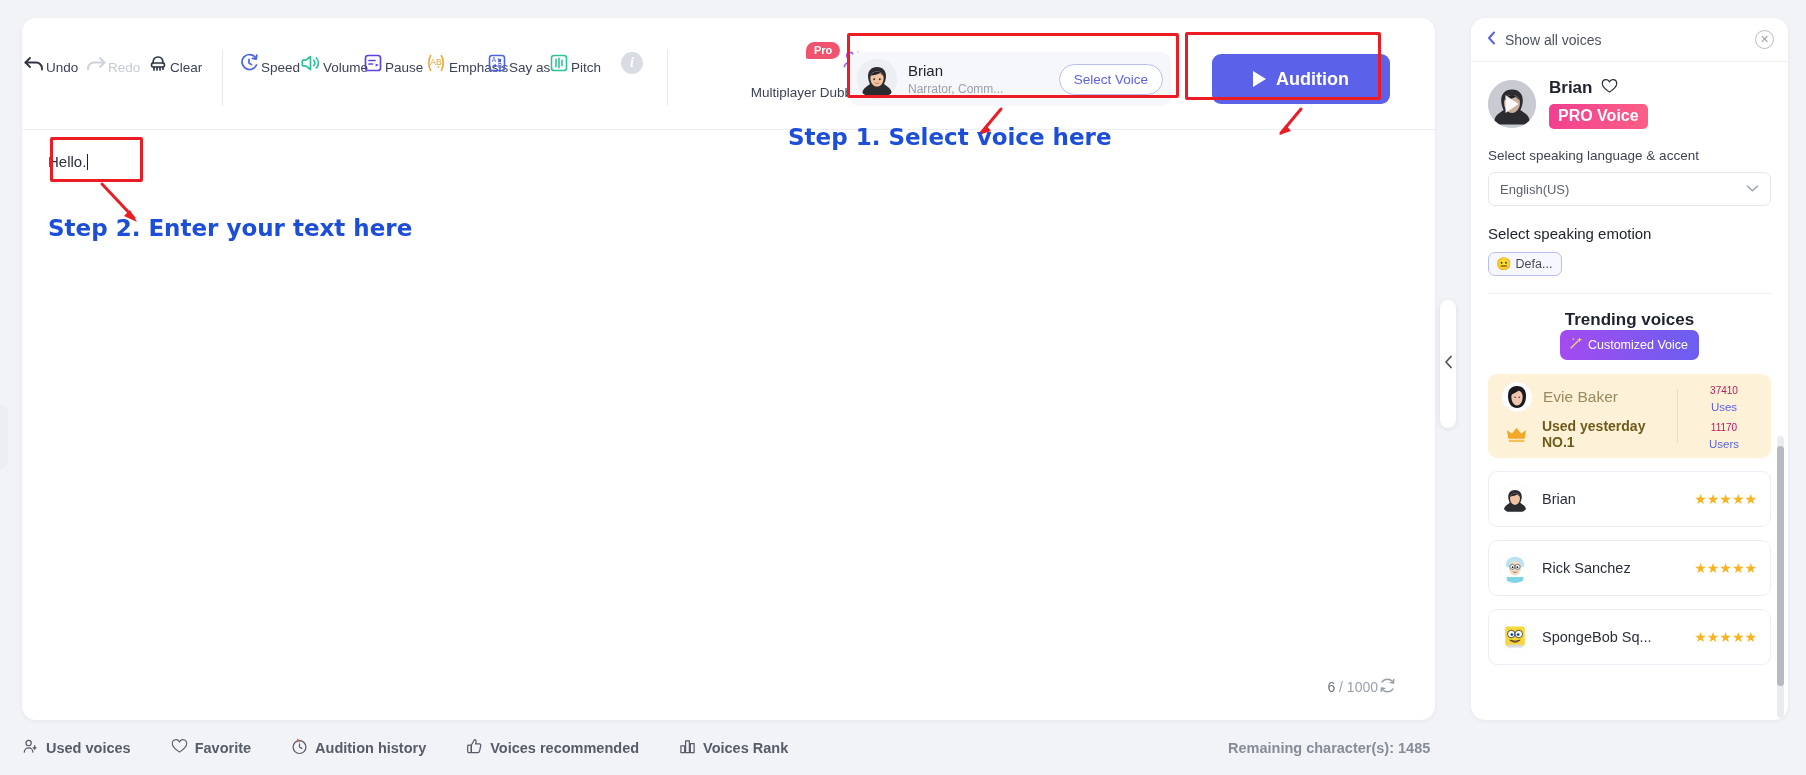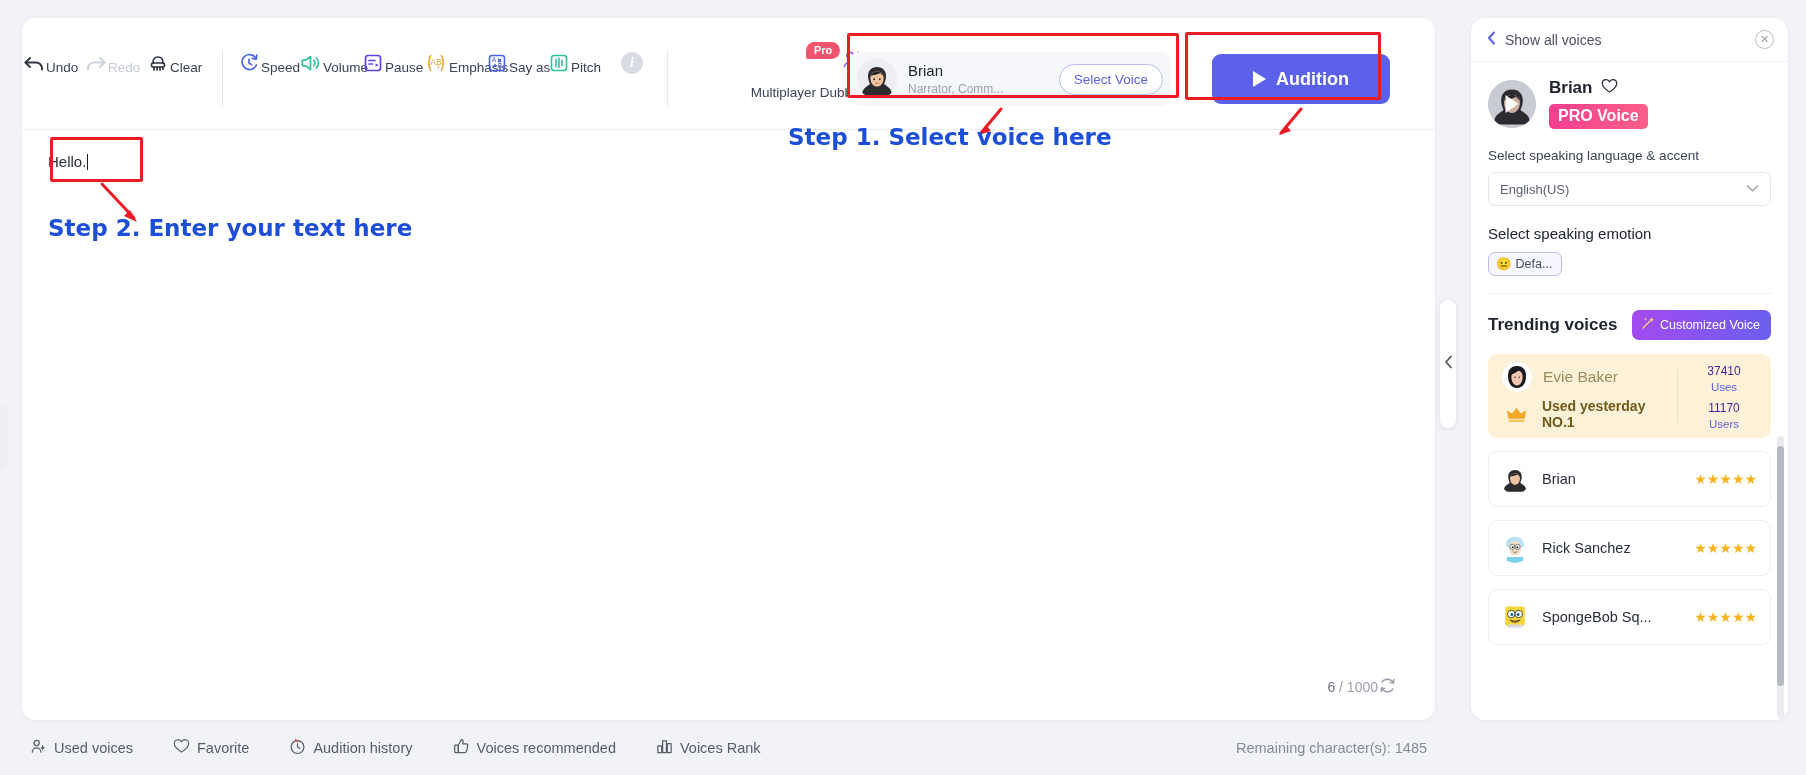--- a/index.html
+++ b/index.html
@@ -313,20 +313,21 @@
 
   .panel-sep {
     margin: 17px 0 0 0;
     height: 1px;
     background: #eef0f4;
   }
 
   .trending-row {
     display: flex; align-items: center;
     margin-top: 16px;
+    flex-direction: column;
   }
   .trending-title { font-size: 17px; font-weight: bold; color: #1d222c; flex: 1; }
   .custom-voice-btn {
     display: inline-flex; align-items: center; gap: 5px;
     background: linear-gradient(95deg,#a44af0,#6a5ff0);
     color: #fff;
     font-size: 12.5px;
     padding: 6px 11px 7px 9px;
     border-radius: 7px;
     border: none;
@@ -358,43 +359,43 @@
     padding: 0 0 0 13px;
     align-items: stretch;
   }
   .feat-left { flex: 1; display: flex; flex-direction: column; justify-content: center; gap: 6px; }
   .feat-row { display: flex; align-items: center; gap: 11px; }
   .feat-name { font-size: 15.5px; color: #9a8a5e; }
   .feat-sub { font-size: 14px; font-weight: bold; color: #6f5a1c; }
   .feat-divider { width: 1px; background: #eddfb6; margin: 14px 0; }
   .feat-right { width: 92px; display: flex; flex-direction: column; justify-content: center; align-items: center; gap: 5px; }
   .stat { text-align: center; }
-  .stat .n { font-size: 12px; color: #4c1d95; line-height: 18px; }
+  .stat .n { font-size: 10px; color: #be185d; line-height: 18px; }
   .stat .k { font-size: 11.5px; color: #5b61e8; line-height: 14px; }
 
   .panel-scrollbar {
     position: absolute;
     right: 4px; top: 418px;
     width: 7px; height: 282px;
     background: #e9ebef;
     border-radius: 4px;
   }
   .panel-scrollbar .thumb {
     position: absolute; left: 0; top: 10px;
     width: 7px; height: 240px;
     background: #b6b9bf;
     border-radius: 4px;
   }
 
   
   .bottom-bar {
     position: absolute;
-    left: 8px; bottom: 0;
+    left: 0; bottom: 0;
     width: 1629px; height: 55px;
-    display: flex; align-items: center;
+    display: flex; align-items: center; font-weight: bold;
   }
   .bb-items { display: flex; align-items: center; padding-left: 22px; gap: 40px; }
   .bb-item {
     display: flex; align-items: center; gap: 7px;
     font-size: 14.5px; color: #51576333;
     color: #565c68;
     cursor: pointer;
   }
   .bb-remaining {
     position: absolute;

